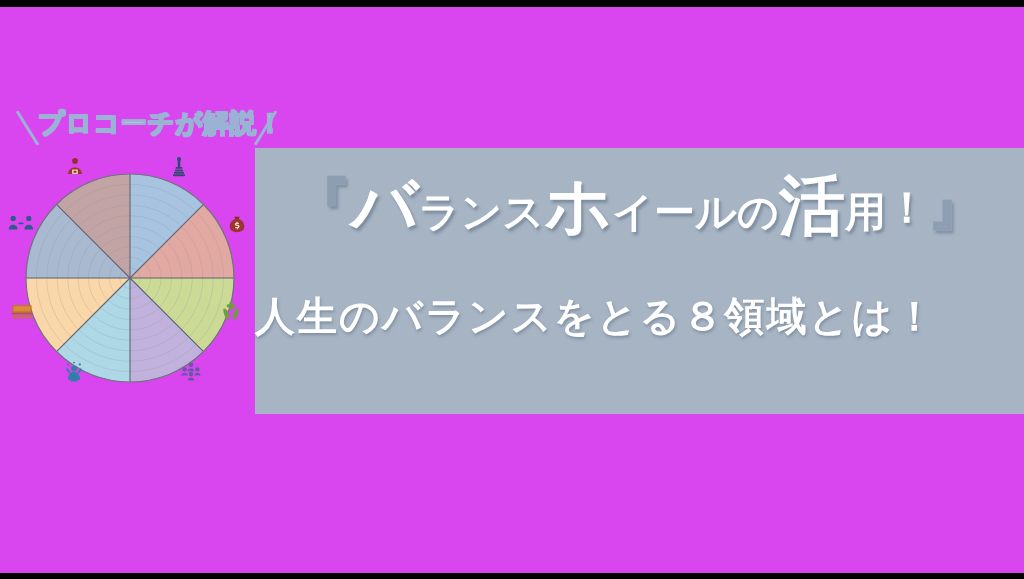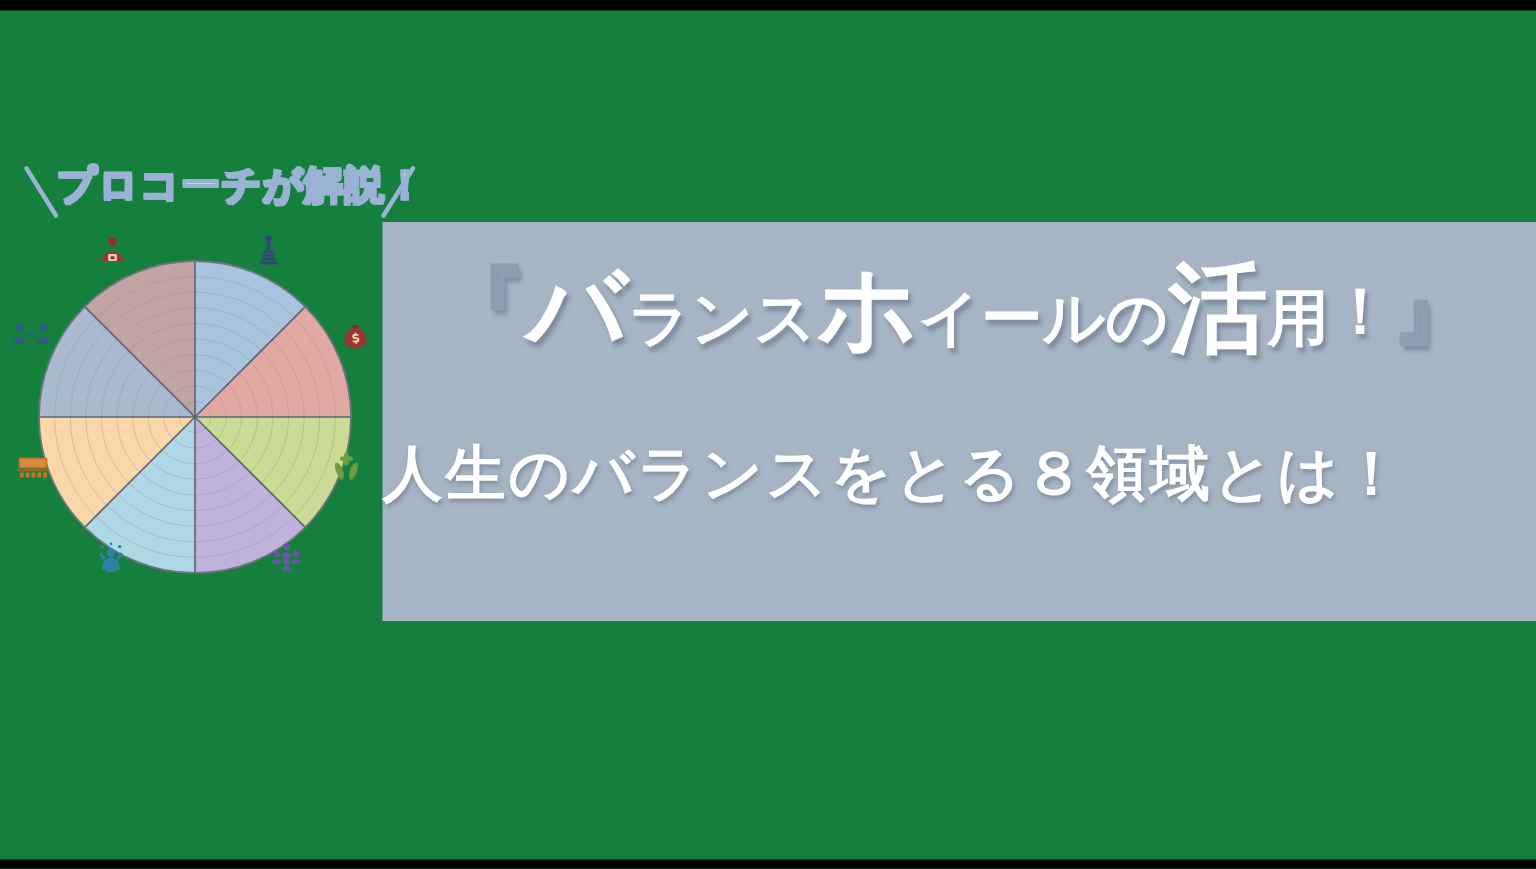--- a/index.html
+++ b/index.html
@@ -4,21 +4,21 @@
 <style>
   html, body {
     margin: 0;
     padding: 0;
     background: #000;
   }
   #stage {
     position: relative;
     width: 1024px;
     height: 579px;
-    background: #15803d;
+    background: #d946ef;
     overflow: hidden;
     font-family: "Liberation Sans", "DejaVu Sans", sans-serif;
   }
   
   .bar-top {
     position: absolute;
     left: 0; top: 0;
     width: 1024px; height: 7px;
     background: #000;
   }

